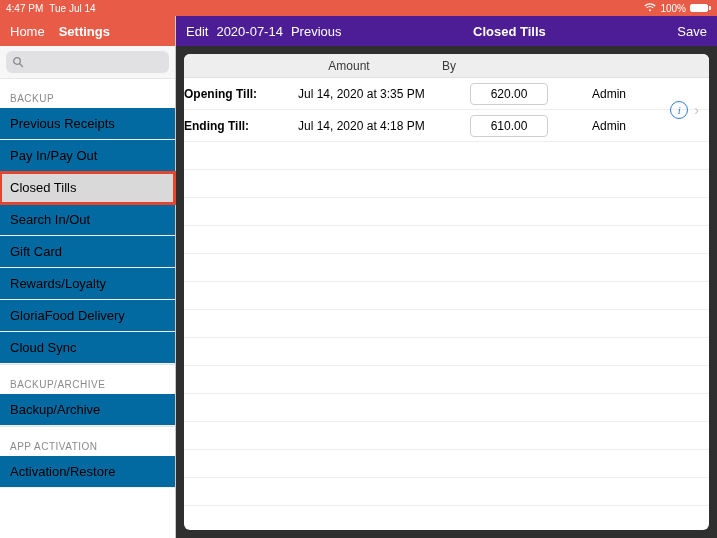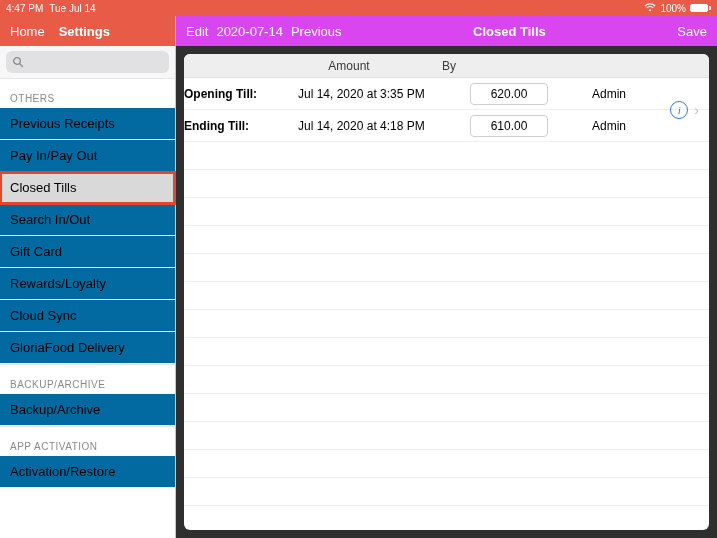--- a/index.html
+++ b/index.html
@@ -30,21 +30,21 @@
 
   .section-label { font-size: 10px; color: #8a8a8e; letter-spacing: 0.5px; padding: 14px 10px 4px 10px; border-top: 1px solid #e3e3e3; }
   .section-label.first { border-top: none; }
   .menu { list-style: none; }
   .menu li { padding: 8px 10px; font-size: 13px; border-bottom: 1px solid #f0f0f0; cursor: pointer; background: #0369a1; }
   .menu li.selected { background: #d9d9d9; }
   .menu li.highlighted { outline: 3px solid #e6452d; outline-offset: -2px; position: relative; z-index: 2; }
 
   
   .main { flex: 1 1 auto; display: flex; flex-direction: column; min-width: 0; }
-  .main-header { height: 30px; background: #d946ef; color: #fff; display: flex; align-items: center; padding: 0 10px; font-size: 13px; }
+  .main-header { height: 30px; background: #4c1d95; color: #fff; display: flex; align-items: center; padding: 0 10px; font-size: 13px; }
   .main-header .mh-left { display: flex; gap: 8px; flex: 0 0 auto; }
   .main-header .mh-title { flex: 1 1 auto; text-align: center; font-weight: 600; }
   .main-header .mh-right { flex: 0 0 auto; }
 
   .main-body { flex: 1 1 auto; padding: 8px; min-height: 0; }
   .panel { width: 100%; height: 100%; background: #fff; border-radius: 6px; overflow: hidden; }
 
   .thead { display: flex; background: #eeeeee; height: 24px; align-items: center; font-size: 12px; color: #3a3a3a; border-bottom: 1px solid #e0e0e0; }
   .col-label { width: 110px; }
   .col-date  { width: 160px; text-align: center; }
@@ -97,30 +97,30 @@
       </div>
       <div class="searchwrap">
         <div class="searchfield">
           <svg width="12" height="12" viewBox="0 0 12 12">
               <circle cx="5" cy="5" r="3.3" fill="none" stroke="#8a8a8e" stroke-width="1.3"></circle>
               <line x1="7.6" y1="7.6" x2="10.5" y2="10.5" stroke="#8a8a8e" stroke-width="1.3" stroke-linecap="round"></line>
             </svg>
         </div>
       </div>
 
-      <div class="section-label first">OTHERS</div>
+      <div class="section-label first">BACKUP</div>
       <ul class="menu">
         <li class="clickable">Previous Receipts</li>
         <li class="clickable">Pay In/Pay Out</li>
         <li class="clickable selected highlighted">Closed Tills</li>
         <li class="clickable">Search In/Out</li>
         <li class="clickable">Gift Card</li>
         <li class="clickable">Rewards/Loyalty</li>
+        <li class="clickable">GloriaFood Delivery</li>
         <li class="clickable">Cloud Sync</li>
-        <li class="clickable">GloriaFood Delivery</li>
       </ul>
 
       <div class="section-label">BACKUP/ARCHIVE</div>
       <ul class="menu">
         <li class="clickable">Backup/Archive</li>
       </ul>
 
       <div class="section-label">APP ACTIVATION</div>
       <ul class="menu">
         <li class="clickable">Activation/Restore</li>

